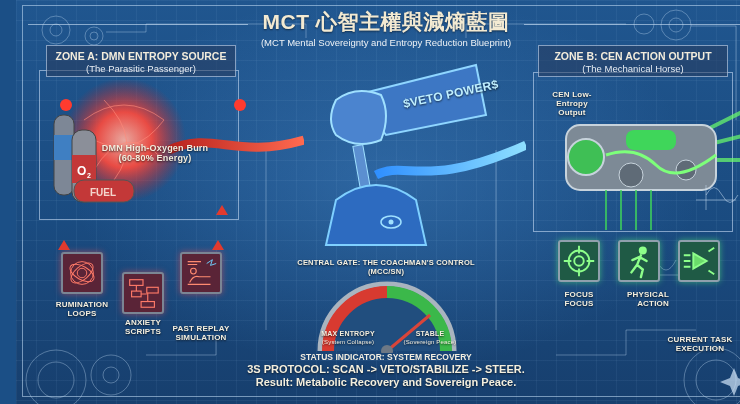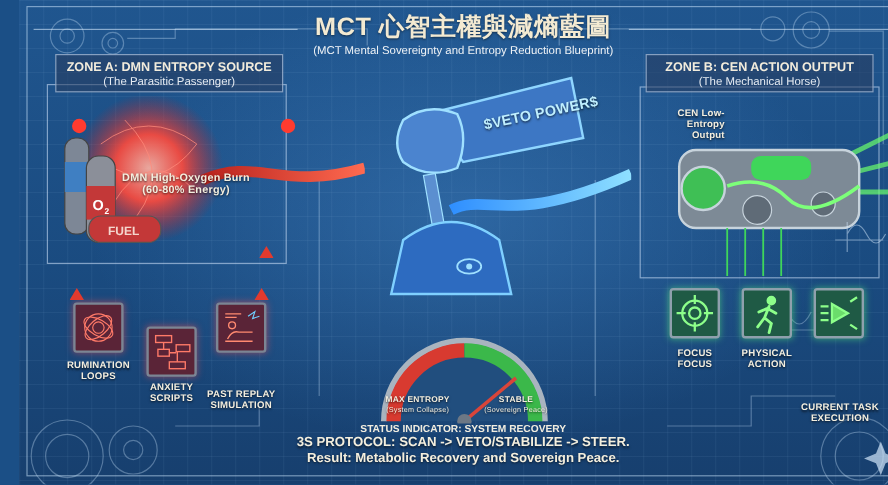--- a/index.html
+++ b/index.html
@@ -193,27 +193,28 @@
     </defs>
     <path d="M110 115 C140 100 160 130 260 85" stroke="url(#pipeBlue)" stroke-width="9" fill="none"></path>
     <path d="M90 35 L210 5 L220 55 L120 75 Z" fill="#3d77c4" stroke="#8fd6ff" stroke-width="2"></path>
     <path d="M70 40 q20 -15 45 -5 q10 20 0 45 q-25 10 -45 -5 q-10 -15 0 -35z" fill="#4b84cf" stroke="#9fe0ff" stroke-width="2"></path>
     <rect x="92" y="85" width="10" height="60" fill="#5b8fd0" stroke="#9fe0ff" transform="rotate(-10 97 115)"></rect>
     <path d="M60 185 L70 140 q40 -30 80 0 L160 185 Z" fill="#2d6bc0" stroke="#7fd0ff" stroke-width="2"></path>
     <ellipse cx="125" cy="162" rx="10" ry="6" fill="none" stroke="#9fe0ff" stroke-width="1.5"></ellipse>
     <circle cx="125" cy="162" r="2.5" fill="#9fe0ff"></circle>
   </svg>
   <div class="label" style="left:385px;top:88px;width:100px;font-size:12px;color:#bfefff;transform:rotate(-12deg);">$VETO POWER$</div>
+  <div class="label" style="left:264px;top:259px;width:212px;font-size:7.5px;">CENTRAL GATE: THE COACHMAN'S CONTROL (MCC/SN)</div>
 
   <div class="zone" style="left:517px;top:72px;width:200px;height:160px;"></div>
   <div class="zone-head" style="left:522px;top:45px;width:190px;height:32px;">
     <span class="zone-title">ZONE B: CEN ACTION OUTPUT</span>
     <span class="zone-sub">(The Mechanical Horse)</span>
   </div>
-  <div class="label" style="left:524px;top:90px;width:64px;text-align:right;">
+  <div class="label" style="left:524px;top:90px;width:64px;">
     <span>CEN Low-Entropy</span><br><span>Output</span>
   </div>
   <svg style="position:absolute;left:530px;top:100px" width="200" height="130">
     <path d="M160 30 l40 -20 M160 45 l40 -10 M160 60 l40 0" stroke="#6bff6b" stroke-width="4" opacity="0.7"></path>
     <rect x="20" y="25" width="150" height="65" rx="14" fill="#7d8a96" stroke="#c7d3dc" stroke-width="2"></rect>
     <rect x="80" y="30" width="50" height="20" rx="8" fill="#3fd65a"></rect>
     <circle cx="40" cy="57" r="18" fill="#3fbf55" stroke="#c7d3dc" stroke-width="2"></circle>
     <circle cx="85" cy="75" r="12" fill="#5f6b77" stroke="#c7d3dc"></circle>
     <circle cx="140" cy="70" r="10" fill="#5f6b77" stroke="#c7d3dc"></circle>
     <path d="M60 55 q30 -10 50 10 t60 -10" stroke="#7dff7a" stroke-width="3" fill="none"></path>
@@ -237,21 +238,21 @@
   </div>
 
   <div class="icon-box green-box" style="left:602px;top:240px;">
     <svg viewBox="0 0 40 40">
         <g fill="none" stroke="#8dff8a" stroke-width="2.5" stroke-linecap="round">
           <circle cx="24" cy="9" r="3" fill="#8dff8a"></circle>
           <path d="M22 14 l-4 10 l6 5 l-2 8 M18 24 l-6 8 M21 16 l7 4 M20 16 l-7 3"></path>
         </g>
       </svg>
   </div>
-  <div class="label" style="left:593px;top:290px;width:60px;">
+  <div class="label" style="left:593px;top:290px;width:60px;text-align:right;">
     <span>PHYSICAL</span><br><span>ACTION</span>
   </div>
 
   <div class="icon-box green-box" style="left:662px;top:240px;">
     <svg viewBox="0 0 40 40">
         <g fill="none" stroke="#8dff8a" stroke-width="2">
           <path d="M14 12 L28 20 L14 28 Z" fill="#6bdc6b"></path>
           <path d="M4 14h7M4 20h7M4 26h7M30 10 l6 -4 M30 30 l6 4"></path>
         </g>
       </svg>

